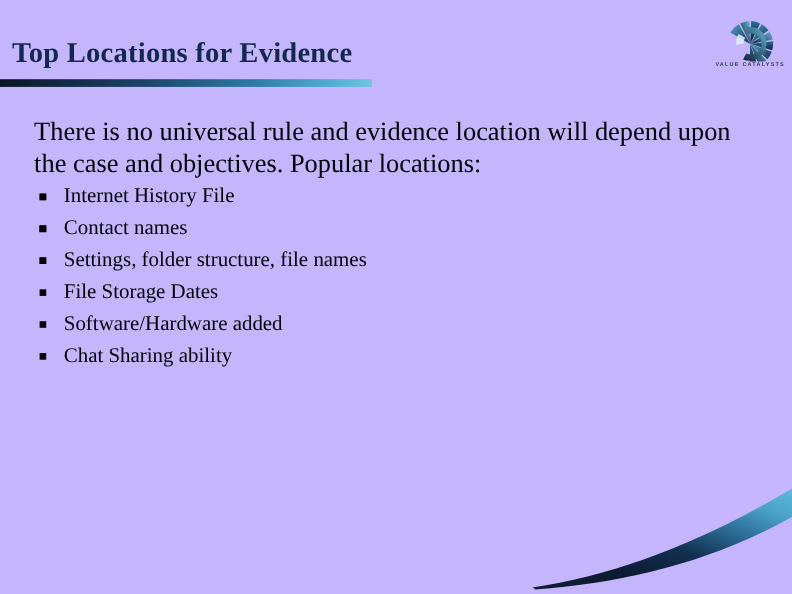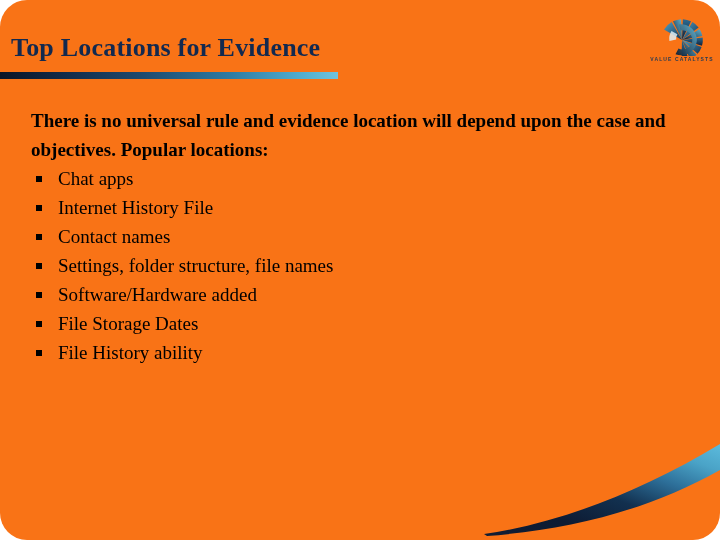--- a/index.html
+++ b/index.html
@@ -10,23 +10,22 @@
     width: 720px;
     height: 540px;
     background: #ffffff;
     font-family: "Liberation Serif", "DejaVu Serif", serif;
     overflow: hidden;
   }
   #slide {
     position: relative;
     width: 720px;
     height: 540px;
-    background: #f97316;
+    background: #c4b5fd;
     overflow: hidden;
-    border-radius: 27px;
   }
 
   
   #title-block {
     position: absolute;
     left: 0;
     top: 32px;
     width: 520px;
   }
   #page-title {
@@ -86,25 +85,24 @@
 
   
   #body-area {
     position: absolute;
     left: 31px;
     top: 106px;
     width: 660px;
   }
   #intro-paragraph {
     margin: 0;
-    font-size: 19px;
+    font-size: 24px;
     line-height: 29px;
     color: #000000;
     max-width: 645px;
-    font-weight: bold;
   }
   #bullet-list {
     list-style: none;
     margin: 0;
     padding: 0;
   }
   #bullet-list li {
     position: relative;
     padding-left: 27px;
     font-size: 19px;
@@ -175,30 +173,30 @@
 
         <path d="M-10.5,-9.0 A14,14 0 0 0 -12.6,1.0 L-5.8,-0.4 A7.6,7.6 0 0 1 -4.6,-5.7 Z" fill="#dfeff6" opacity="0.85"></path>
       </g>
     </svg>
     <div id="logo-wordmark">VALUE CATALYSTS</div>
   </div>
 
   <div id="body-area">
     <p id="intro-paragraph">There is no universal rule and evidence location will depend upon the case and objectives.  Popular locations:</p>
     <ul id="bullet-list">
-        <li><span class="bullet-marker"></span><span>Chat apps</span></li>
+        <li><span class="bullet-marker"></span></li>
         <li><span class="bullet-marker"></span><span>Internet History File</span></li>
         <li><span class="bullet-marker"></span></li>
         <li><span class="bullet-marker"></span></li>
         <li><span class="bullet-marker"></span><span>Contact names</span></li>
         <li><span class="bullet-marker"></span></li>
         <li><span class="bullet-marker"></span><span>Settings, folder structure, file names</span></li>
+        <li><span class="bullet-marker"></span><span>File Storage Dates</span></li>
         <li><span class="bullet-marker"></span><span>Software/Hardware added</span></li>
-        <li><span class="bullet-marker"></span><span>File Storage Dates</span></li>
-        <li><span class="bullet-marker"></span><span>File History ability</span></li>
+        <li><span class="bullet-marker"></span><span>Chat Sharing ability</span></li>
       </ul>
   </div>
 
   <svg id="bottom-swoosh" viewBox="0 0 720 540">
     <defs>
       <linearGradient id="swooshGrad" x1="0" y1="1" x2="1" y2="0" gradientUnits="objectBoundingBox">
         <stop offset="0.00" stop-color="#111d33"></stop>
         <stop offset="0.25" stop-color="#0d1b33"></stop>
         <stop offset="0.48" stop-color="#12304f"></stop>
         <stop offset="0.68" stop-color="#2d6f99"></stop>

